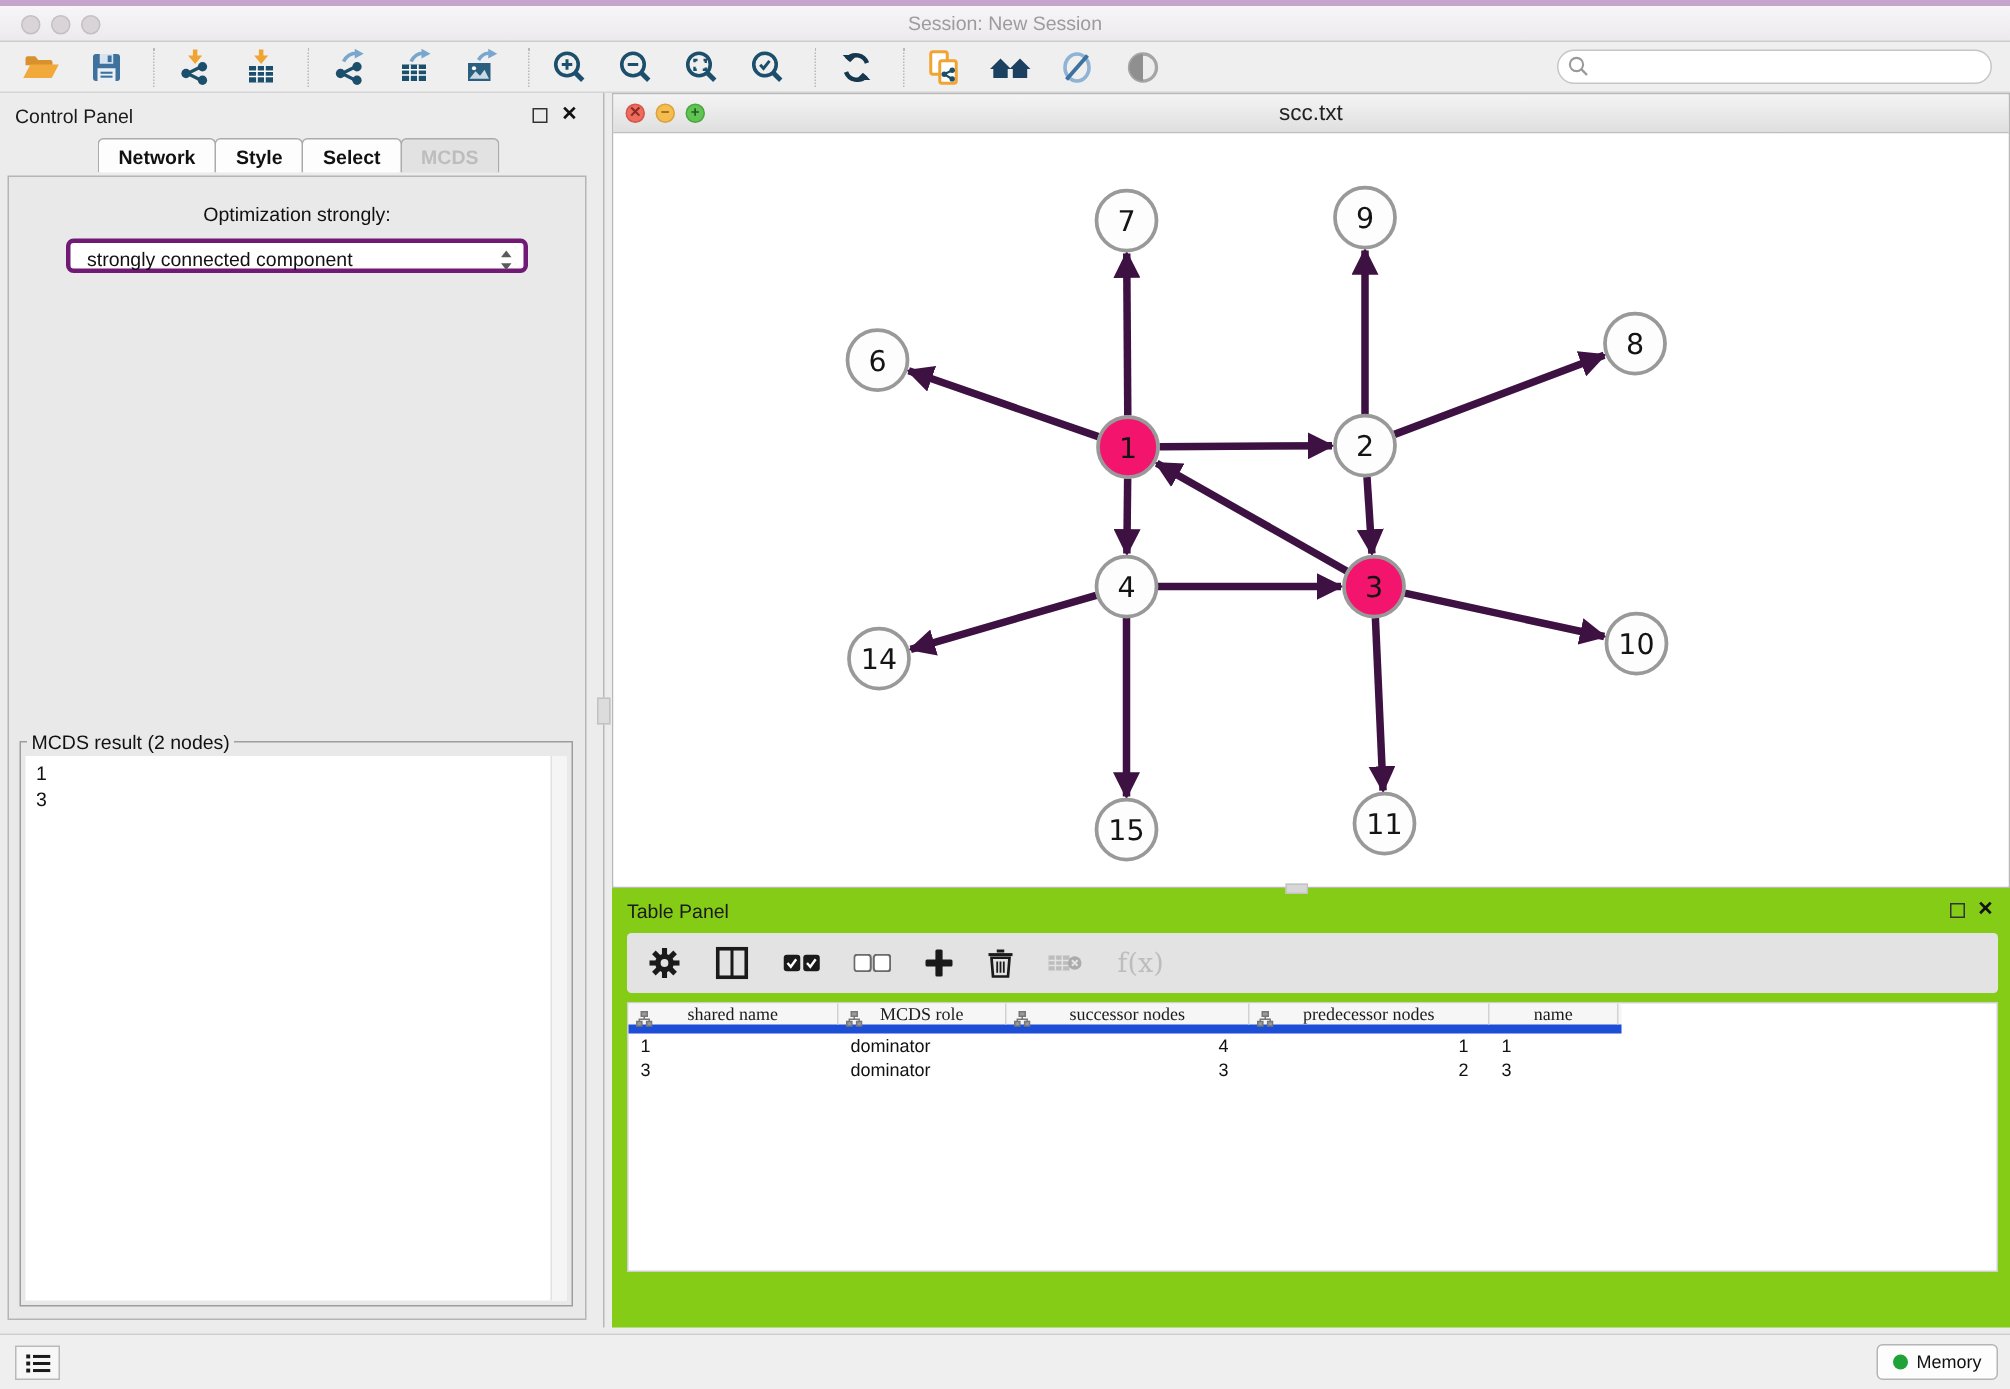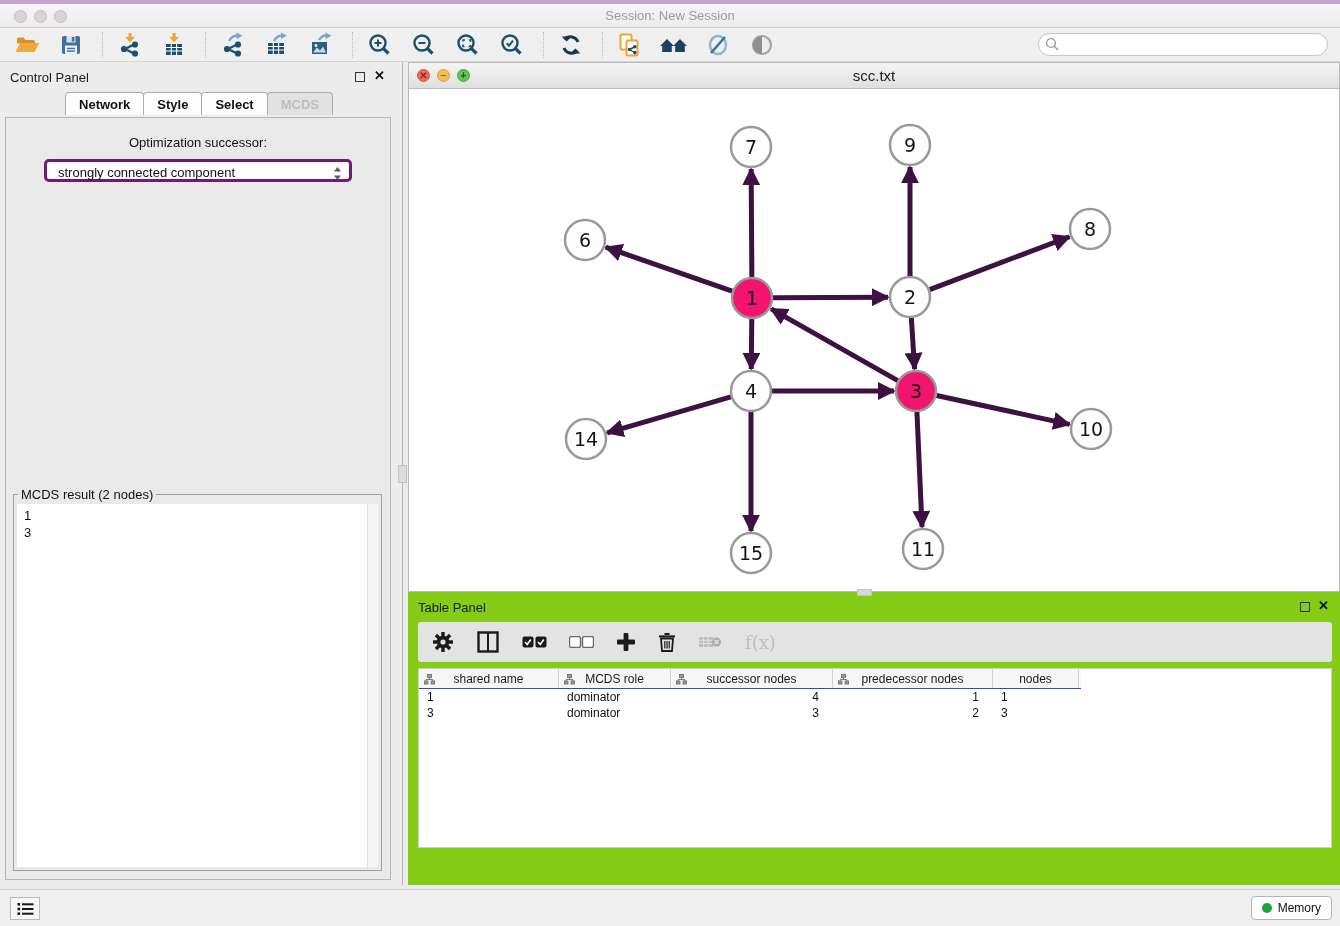--- a/index.html
+++ b/index.html
@@ -80,21 +80,21 @@
   
   .table-panel { position:absolute; left:408px; top:592px; right:0; bottom:41px; background:#84cc16; }
   .tp-float { right:30px; } .tp-close { right:11px; }
   .tp-toolbar { position:absolute; left:10px; right:8px; top:30px; height:40px;
     background:#E3E3E3; border-radius:3px; display:flex; align-items:center; padding-left:14px; gap:22px; }
   .tp-btn { display:flex; align-items:center; justify-content:center; height:28px; }
   .fx { font-family:"DejaVu Serif", serif; font-size:18px; color:#BDBDBD; }
 
   .table-block { position:absolute; left:10px; right:8px; top:76px; height:180px;
     background:#fff; border:1px solid #CFCFCF; }
-  .thead { display:flex; height:20px; background:#F6F6F6; border-bottom:1px solid #1d4ed8; width:662px; }
+  .thead { display:flex; height:20px; background:#F6F6F6; border-bottom:6px solid #1d4ed8; width:662px;font-family:Liberation Serif, serif; }
   .th { position:relative; border-right:1px solid #D2D2D2; font-size:12px; color:#1A1A1A;
     display:flex; align-items:center; justify-content:center; }
   .th svg { position:absolute; left:5px; top:5px; }
   .c0{width:140px}.c1{width:112px}.c2{width:162px}.c3{width:160px}.c4{width:86px}
   .tr { display:flex; height:16px; }
   .td { font-size:12px; color:#111; line-height:16px; padding:0 8px; overflow:hidden; }
   .td.right { text-align:right; padding-right:14px; }
 
   .tp-tabs { position:absolute; left:0; right:0; top:273px; display:flex; justify-content:center; }
   .seg { display:flex; border:1px solid #B3B3B3; border-radius:5px; overflow:hidden; background:#fff; }
@@ -269,21 +269,21 @@
       <span class="ph-float cp-float"></span>
       <span class="ph-close cp-close">✕</span>
     </div>
     <div class="cp-tabs">
       <span class="cp-tab">Network</span>
       <span class="cp-tab">Style</span>
       <span class="cp-tab">Select</span>
       <span class="cp-tab dim">MCDS</span>
     </div>
     <div class="cp-content">
-      <div class="opt-label">Optimization successor:</div>
+      <div class="opt-label">Optimization strongly:</div>
       <div class="criterion">
         <span>strongly connected component</span>
         <svg class="chev" width="9" height="15" viewBox="0 0 9 15">
           <path d="M4.5 1 L8 5.5 H1 z" fill="#5A5A5A"></path>
           <path d="M4.5 14 L1 9.5 H8 z" fill="#5A5A5A"></path>
         </svg>
       </div>
       <div class="result-box">
         <span class="result-legend">MCDS result (2 nodes)</span>
         <div class="result-area" id="result-lines">
@@ -451,21 +451,21 @@
           <div class="th c3">
             <svg width="11" height="11" viewBox="0 0 11 11">
               <rect x="3.5" y="0.5" width="4" height="3" fill="#9A9A9A" stroke="#777"></rect>
               <rect x="0.5" y="7" width="3.4" height="3" fill="#9A9A9A" stroke="#777"></rect>
               <rect x="7.1" y="7" width="3.4" height="3" fill="#9A9A9A" stroke="#777"></rect>
               <path d="M5.5 3.5 v2 M2.2 7 v-1.5 h6.6 V7" fill="none" stroke="#777"></path>
             </svg>
             <span>predecessor nodes</span>
           </div>
           <div class="th c4">
-            <span>nodes</span>
+            <span>name</span>
           </div>
         </div>
       <div id="table-body">
           <div class="tr">
             <div class="td c0">1</div>
             <div class="td c1">dominator</div>
             <div class="td c2 right">4</div>
             <div class="td c3 right">1</div>
             <div class="td c4">1</div>
           </div>

